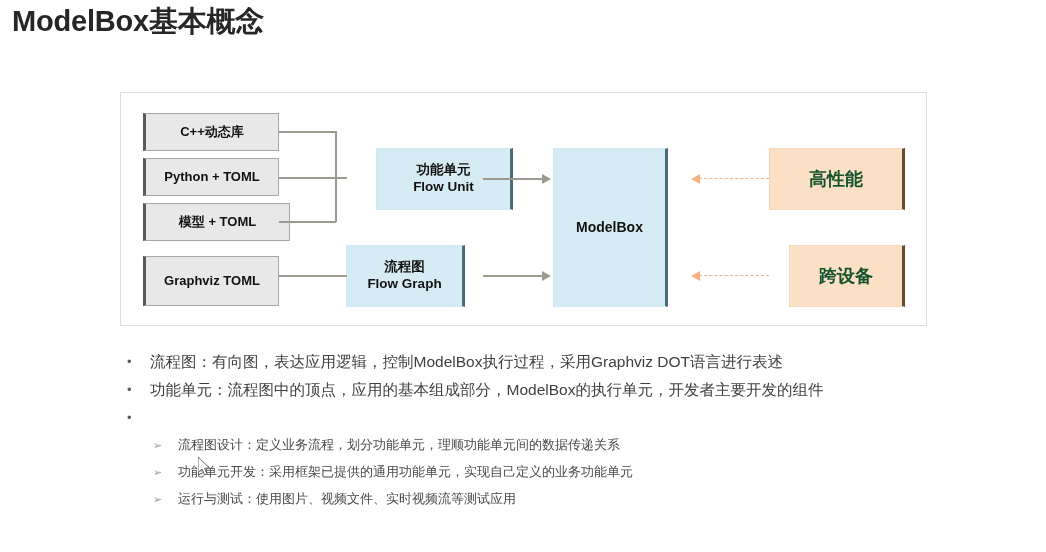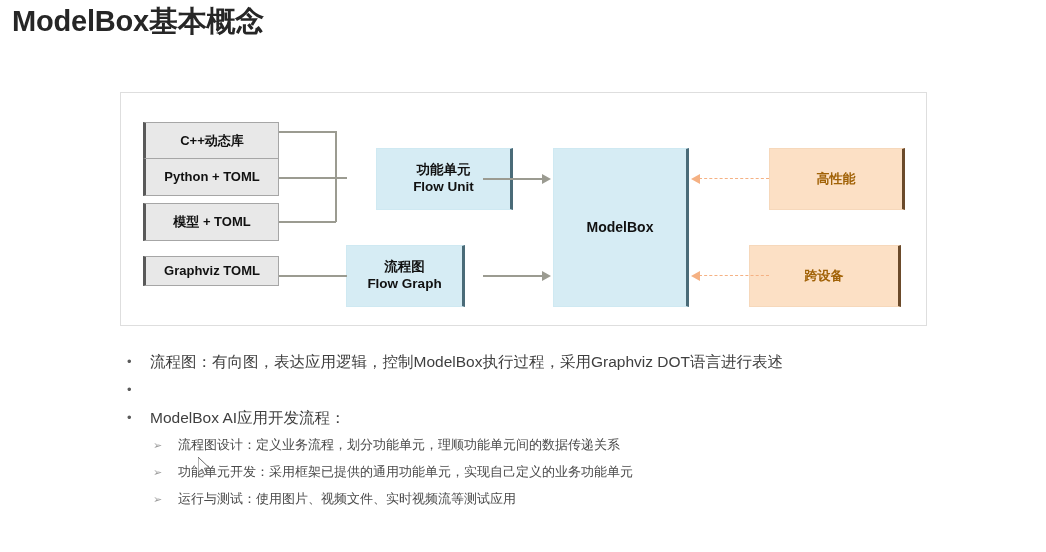--- a/index.html
+++ b/index.html
@@ -68,22 +68,22 @@
     border-right: 3px solid #4a6b78;
     color: #111111;
     font-size: 13.5px;
   }
 
   
   .node.orange {
     background: #fce0c5;
     border: 1px solid #f6d8bb;
     border-right: 3px solid #6b4a2a;
-    color: #a16207;
-    font-size: 13px;
+    color: #14532d;
+    font-size: 18px;
   }
 
   
   .conn {
     position: absolute;
     background: #9b9b91;
   }
   .conn.h { height: 1.5px; }
   .conn.v { width: 1.5px; }
 
@@ -165,55 +165,55 @@
     pointer-events: none;
   }
 </style>
 </head>
 <body>
 
 <div id="slide-title">ModelBox基本概念</div>
 
 <div id="diagram">
 
-  <div class="node gray" style="left:22px; top:29px; width:136px; height:38px;">
+  <div class="node gray" style="left:22px; top:20px; width:136px; height:38px;">
     <span>C++动态库</span>
   </div>
 
   <div class="node gray" style="left:22px; top:65px; width:136px; height:38px;">
     <span>Python + TOML</span>
   </div>
 
-  <div class="node gray" style="left:22px; top:110px; width:136px; height:38px;">
+  <div class="node gray" style="left:22px; top:110px; width:147px; height:38px;">
     <span>模型 + TOML</span>
   </div>
 
-  <div class="node gray" style="left:22px; top:163px; width:136px; height:30px;">
+  <div class="node gray" style="left:22px; top:163px; width:136px; height:50px;">
     <span>Graphviz TOML</span>
   </div>
 
   <div class="node blue" style="left:225px; top:55px; width:137px; height:62px;margin-left:30px;">
     <span>功能单元
 Flow Unit</span>
   </div>
 
   <div class="node blue" style="left:225px; top:152px; width:119px; height:62px;">
     <span>流程图
 Flow Graph</span>
   </div>
 
-  <div class="node blue" style="left:432px; top:55px; width:136px; height:159px; font-size:14px;">
+  <div class="node blue" style="left:432px; top:55px; width:115px; height:159px; font-size:14px;">
     <span>ModelBox</span>
   </div>
 
   <div class="node orange" style="left:648px; top:55px; width:136px; height:62px;">
     <span>高性能</span>
   </div>
 
-  <div class="node orange" style="left:628px; top:152px; width:152px; height:62px;">
+  <div class="node orange" style="left:668px; top:152px; width:116px; height:62px;">
     <span>跨设备</span>
   </div>
 
   <div class="conn h" style="left:158px; top:38px; width:57px;"></div>
 
   <div class="conn h" style="left:158px; top:128px; width:57px;"></div>
 
   <div class="conn v" style="left:214px; top:38px; height:91px;"></div>
 
   <div class="conn h" style="left:158px; top:84px; width:68px;"></div>
@@ -236,25 +236,25 @@
 
 <div id="bullets">
 
   <div class="bullet-row">
     <span class="bullet-dot">•</span>
     <span class="bullet-text">流程图：有向图，表达应用逻辑，控制ModelBox执行过程，采用Graphviz DOT语言进行表述</span>
   </div>
 
   <div class="bullet-row">
     <span class="bullet-dot">•</span>
+    <span class="bullet-text">功能单元：流程图中的顶点，应用的基本组成部分，ModelBox的执行单元，开发者主要开发的组件</span>
   </div>
 
   <div class="bullet-row">
     <span class="bullet-dot">•</span>
-    <span class="bullet-text">ModelBox AI应用开发流程：</span>
   </div>
 
   <div class="sub-row">
     <span class="sub-marker">➢</span>
     <span class="sub-text">流程图设计：定义业务流程，划分功能单元，理顺功能单元间的数据传递关系</span>
   </div>
 
   <div class="sub-row">
     <span class="sub-marker">➢</span>
     <span class="sub-text">功能单元开发：采用框架已提供的通用功能单元，实现自己定义的业务功能单元</span>

